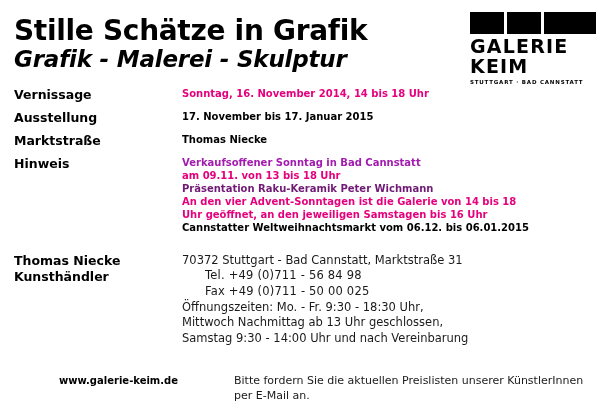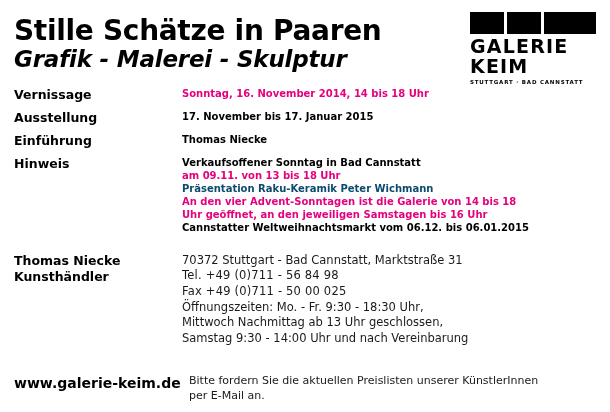--- a/index.html
+++ b/index.html
@@ -119,37 +119,38 @@
     line-height: 1.32;
     color: #000;
   }
   .contact-right {
     flex: 1;
     font-size: 11.5px;
     line-height: 1.36;
     color: #1a1a1a;
   }
   .contact-right .b { font-weight: normal; }
-  .mono-sp { letter-spacing: 0.2px; }
+  .mono-sp { letter-spacing: 0.2px; margin-left: 23px; }
 
   
   .footer {
     position: absolute;
     left: 14px;
     right: 10px;
     bottom: 8px;
     display: flex;
   }
   .footer-left {
     width: 168px;
     flex: 0 0 168px;
-    font-size: 14px;
+    font-size: 10px;
     font-weight: bold;
     line-height: 1.34;
     color: #000;
+    margin-left: 45px;
   }
   .footer-right {
     flex: 1;
     font-size: 11px;
     line-height: 1.36;
     color: #1a1a1a;
     margin-left: 7px;
   }
 </style>
 </head>
@@ -161,49 +162,49 @@
     <div class="logo-bars">
       <div class="bar b1"></div>
       <div class="bar b2"></div>
       <div class="bar b3"></div>
     </div>
     <div class="logo-name">GALERIE</div>
     <div class="logo-name">KEIM</div>
     <div class="logo-sub">STUTTGART · BAD CANNSTATT</div>
   </div>
 
-  <div class="title-main">Stille Schätze in Paaren</div>
+  <div class="title-main">Stille Schätze in Grafik</div>
   <div class="title-sub">Grafik - Malerei - Skulptur</div>
 
   <table class="info-table">
     <tbody>
         <tr>
       <td class="lbl">Vernissage</td>
       <td class="val magenta">
         <span class="val-line">Sonntag, 16. November 2014, 14 bis 18 Uhr</span>
       </td>
     </tr>
     <tr>
       <td class="lbl">Ausstellung</td>
       <td class="val black">
         <span class="val-line">17. November bis 17. Januar 2015</span>
       </td>
     </tr>
     <tr>
-      <td class="lbl">Einführung</td>
+      <td class="lbl">Marktstraße</td>
       <td class="val black">
         <span class="val-line">Thomas Niecke</span>
       </td>
     </tr>
     <tr>
       <td class="lbl">Hinweis</td>
       <td class="val">
-        <span class="val-line magenta" style="color:#000000">Verkaufsoffener Sonntag in Bad Cannstatt</span>
+        <span class="val-line magenta" style="color:#a21caf">Verkaufsoffener Sonntag in Bad Cannstatt</span>
         <span class="val-line magenta" style="color:#e5007d">am 09.11. von 13 bis 18 Uhr</span>
-        <span class="val-line black" style="color:#0c4a6e">Präsentation Raku-Keramik Peter Wichmann</span>
+        <span class="val-line black" style="color:#701a75">Präsentation Raku-Keramik Peter Wichmann</span>
         <span class="val-line magenta" style="color:#e5007d">An den vier Advent-Sonntagen ist die Galerie von 14 bis 18</span>
         <span class="val-line magenta" style="color:#e5007d">Uhr geöffnet, an den jeweiligen Samstagen bis 16 Uhr</span>
         <span class="val-line black" style="color:#000">Cannstatter Weltweihnachtsmarkt vom 06.12. bis 06.01.2015</span>
       </td>
     </tr>
   </tbody>
     </table>
 
   <div class="contact">
     <div class="contact-left">

